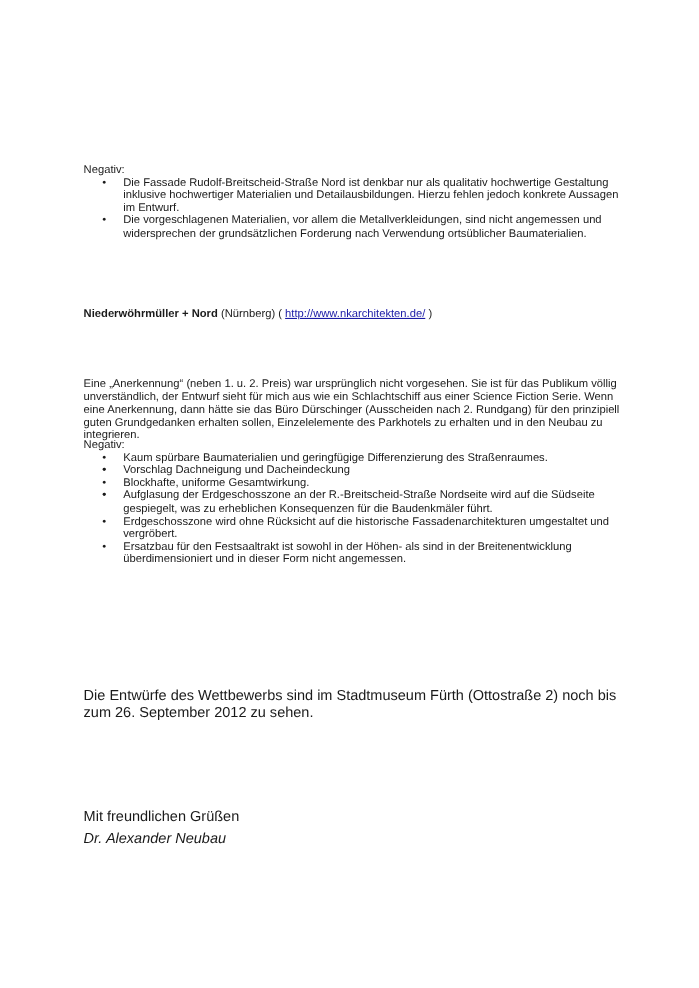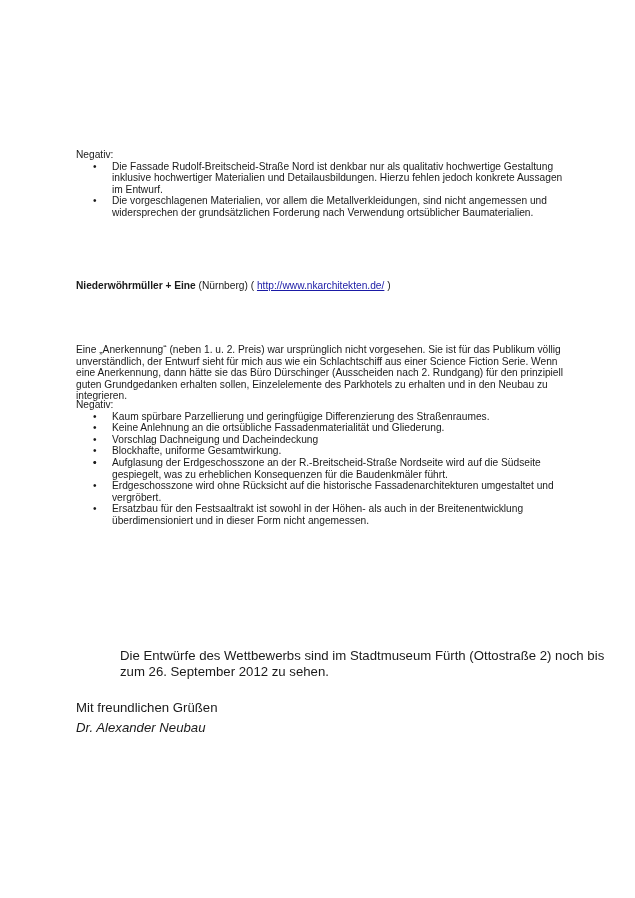--- a/index.html
+++ b/index.html
@@ -25,48 +25,48 @@
   <div class="blk" style="top:149px;">
     <p class="label">Negativ:</p>
     <ul class="bl">
       <li><span class="dot">•</span><span>Die Fassade Rudolf-Breitscheid-Straße Nord ist denkbar nur als qualitativ hochwertige Gestaltung inklusive hochwertiger Materialien und Detailausbildungen. Hierzu fehlen jedoch konkrete Aussagen im Entwurf.</span></li>
       <li><span class="dot">•</span><span>Die vorgeschlagenen Materialien, vor allem die Metallverkleidungen, sind nicht angemessen und widersprechen der grundsätzlichen Forderung nach Verwendung ortsüblicher Baumaterialien.</span></li>
     </ul>
   </div>
 
   <div class="blk" style="top:280px;">
     <p class="p">
-      <span class="bold">Niederwöhrmüller + Eine</span>
+      <span class="bold">Niederwöhrmüller + Nord</span>
       <span>(Nürnberg)</span>
       <span>(</span>
       <a class="lnk" href="#">http://www.nkarchitekten.de/</a>
       <span>)</span>
     </p>
   </div>
 
   <div class="blk" style="top:344px;">
     <p class="p">Eine „Anerkennung“ (neben 1. u. 2. Preis) war ursprünglich nicht vorgesehen. Sie ist für das Publikum völlig unverständlich, der Entwurf sieht für mich aus wie ein Schlachtschiff aus einer Science Fiction Serie. Wenn eine Anerkennung, dann hätte sie das Büro Dürschinger (Ausscheiden nach 2. Rundgang) für den prinzipiell guten Grundgedanken erhalten sollen, Einzelelemente des Parkhotels zu erhalten und in den Neubau zu integrieren.</p>
   </div>
 
   <div class="blk" style="top:399px;">
     <p class="label">Negativ:</p>
     <ul class="bl">
-      <li><span class="dot">•</span><span>Kaum spürbare Parzellierung und geringfügige Differenzierung des Straßenraumes.</span></li>
-      <li><span class="dot">•</span><span>Keine Anlehnung an die ortsübliche Fassadenmaterialität und Gliederung.</span></li>
+      <li><span class="dot">•</span><span>Kaum spürbare Baumaterialien und geringfügige Differenzierung des Straßenraumes.</span></li>
+      <li><span class="dot">•</span></li>
       <li><span class="dot">•</span><span>Vorschlag Dachneigung und Dacheindeckung</span></li>
       <li><span class="dot">•</span><span>Blockhafte, uniforme Gesamtwirkung.</span></li>
       <li><span class="dot">•</span></li>
       <li><span class="dot">•</span><span>Aufglasung der Erdgeschosszone an der R.-Breitscheid-Straße Nordseite wird auf die Südseite gespiegelt, was zu erheblichen Konsequenzen für die Baudenkmäler führt.</span></li>
       <li><span class="dot">•</span><span>Erdgeschosszone wird ohne Rücksicht auf die historische Fassadenarchitekturen umgestaltet und vergröbert.</span></li>
-      <li><span class="dot">•</span><span>Ersatzbau für den Festsaaltrakt ist sowohl in der Höhen- als auch in der Breitenentwicklung überdimensioniert und in dieser Form nicht angemessen.</span></li>
+      <li><span class="dot">•</span><span>Ersatzbau für den Festsaaltrakt ist sowohl in der Höhen- als sind in der Breitenentwicklung überdimensioniert und in dieser Form nicht angemessen.</span></li>
     </ul>
   </div>
 
-  <div class="blk big" style="top:648px;margin-left:44px;">
+  <div class="blk big" style="top:624px;">
     <p class="p">Die Entwürfe des Wettbewerbs sind im Stadtmuseum Fürth (Ottostraße 2) noch bis zum 26. September 2012 zu sehen.</p>
   </div>
 
-  <div class="blk big" style="top:700px;">
+  <div class="blk big" style="top:734px;">
     <p class="p">Mit freundlichen Grüßen</p>
     <p class="p ital" style="margin-top:4px;">Dr. Alexander Neubau</p>
   </div>
 
 </div>
 
 </body></html>

